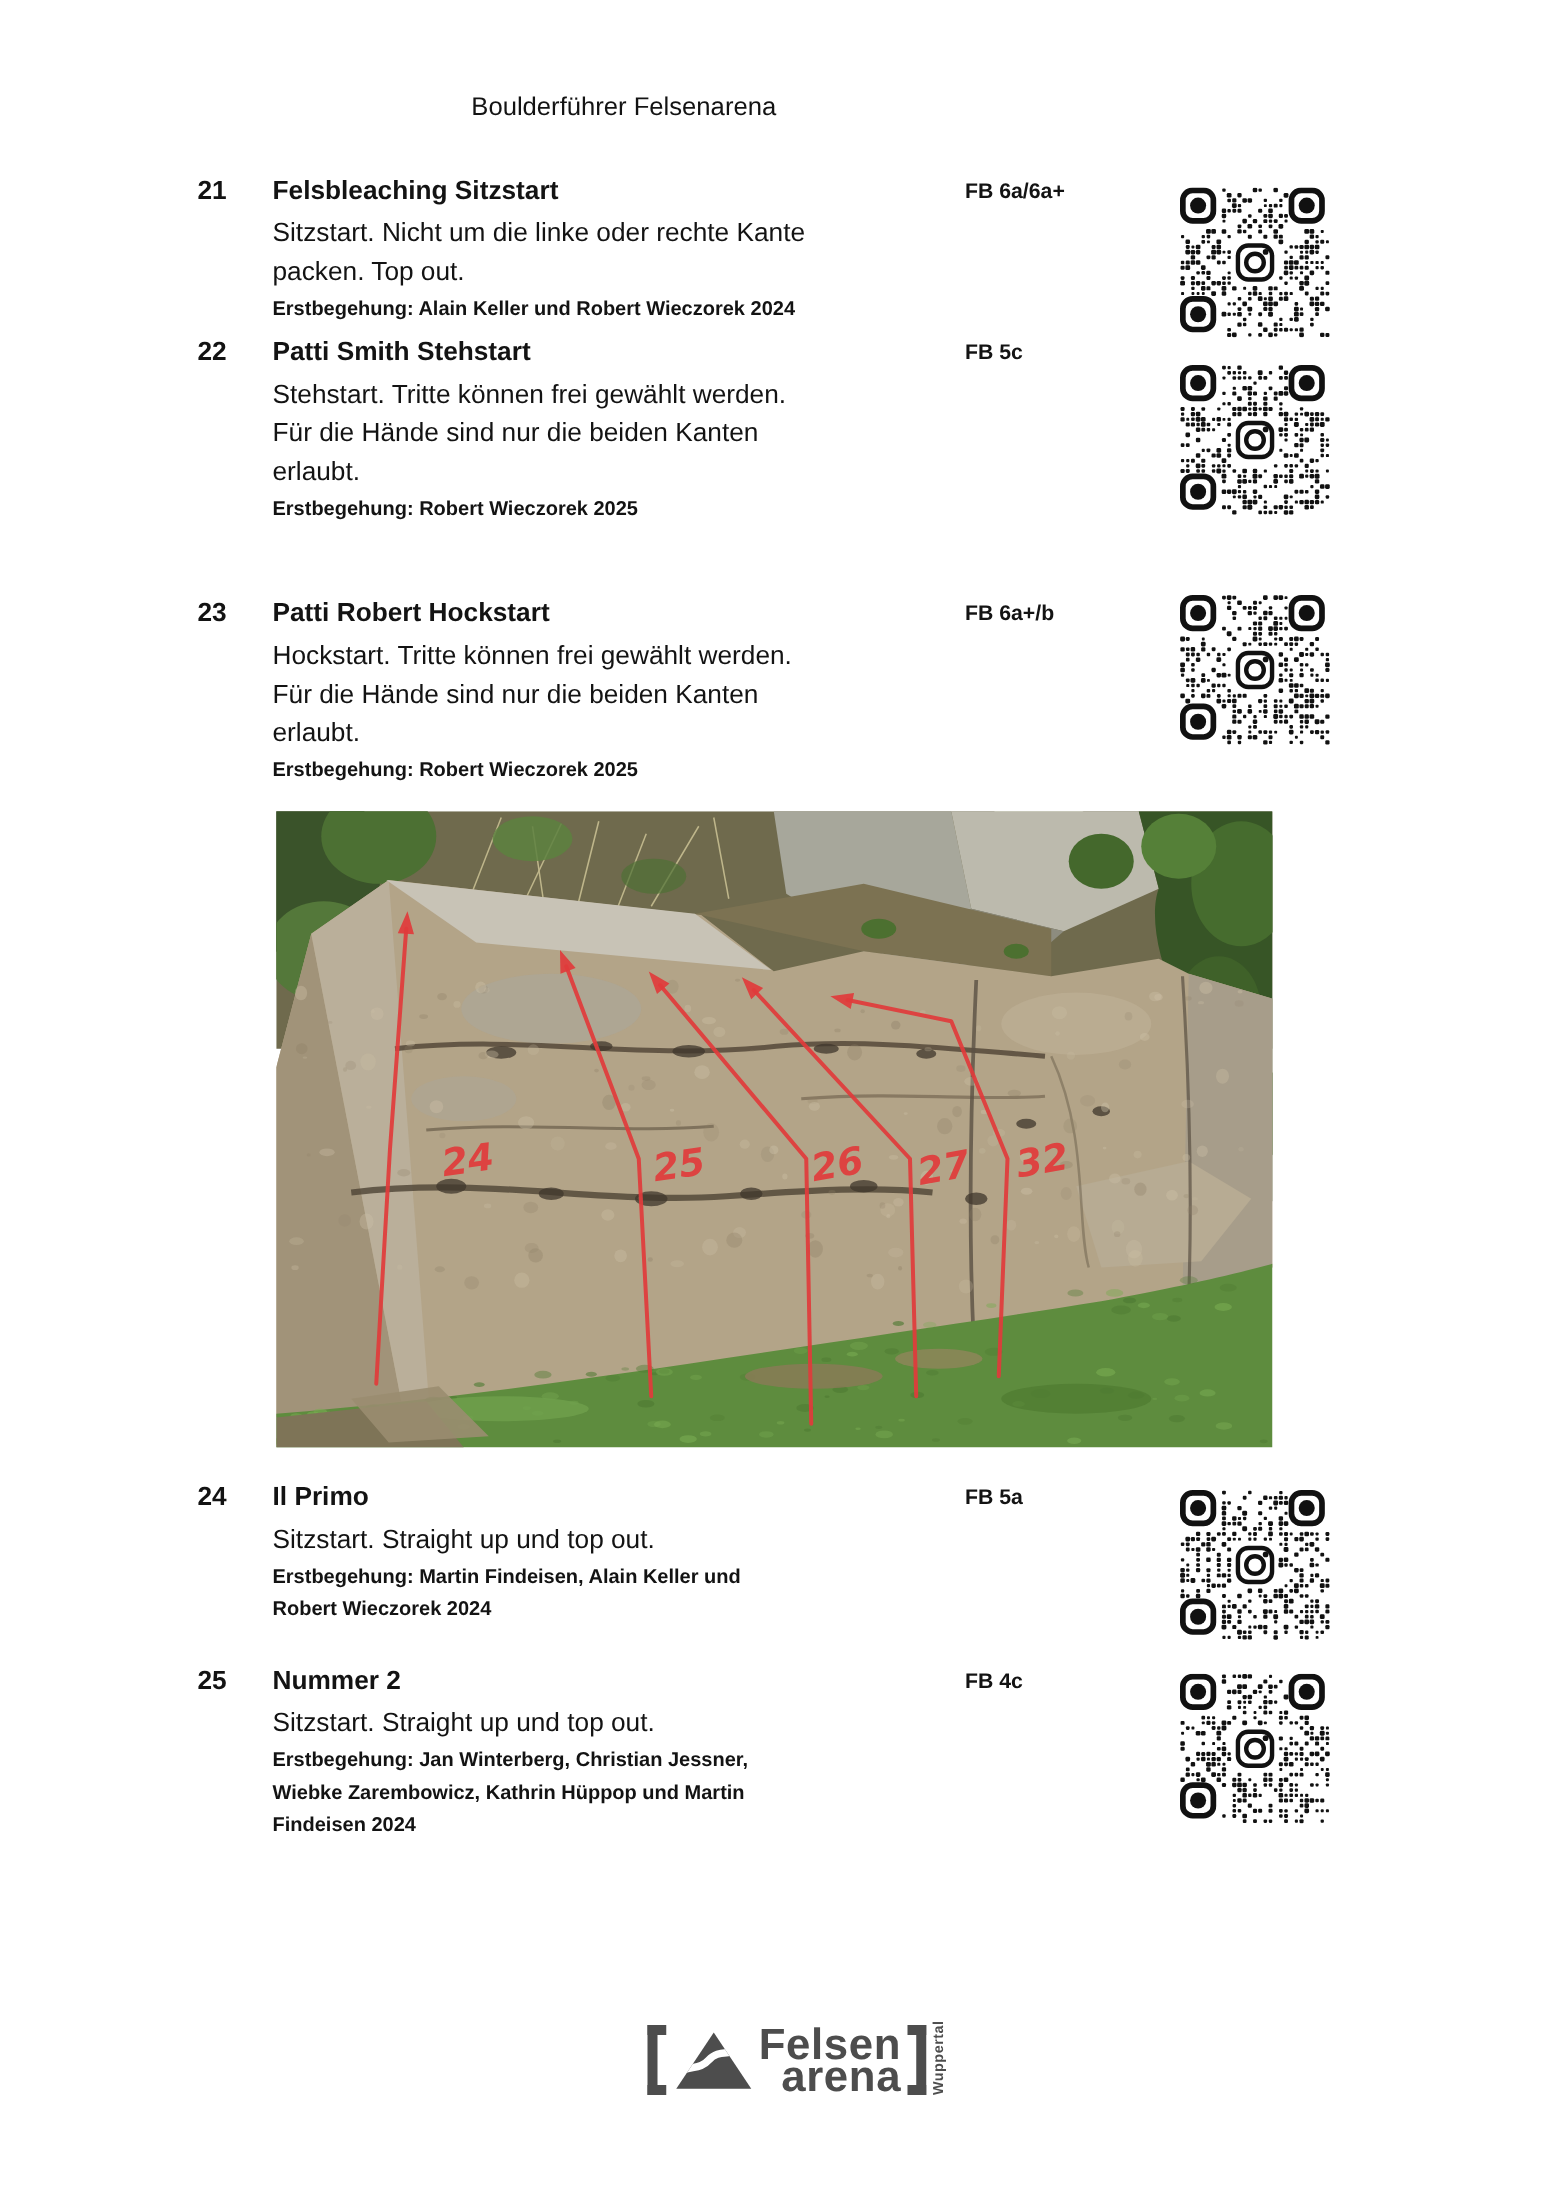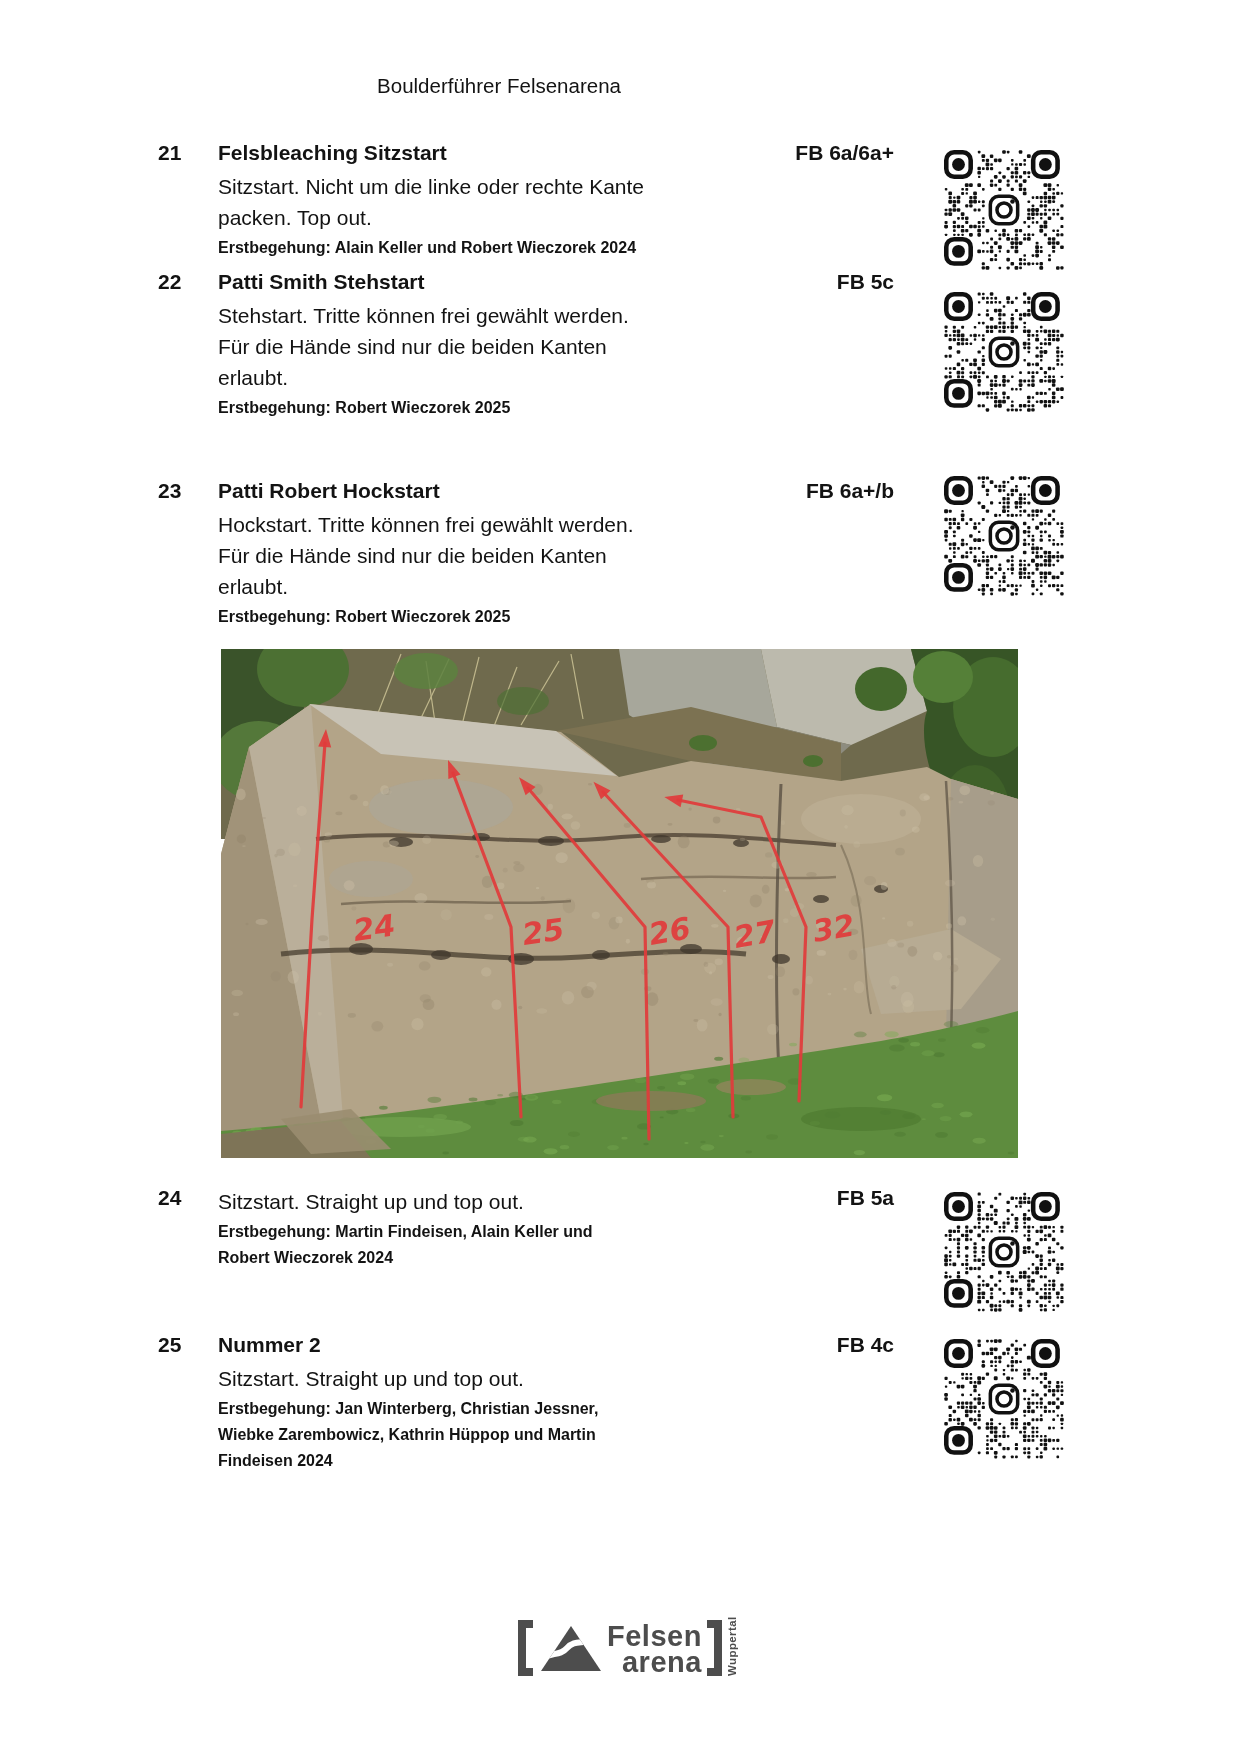--- a/index.html
+++ b/index.html
@@ -9,21 +9,21 @@
 
   
   .doc-header{position:absolute;left:158px;top:70px;width:682px;text-align:center;
     font-size:20.5px;line-height:32px;}
 
   
   .route{position:absolute;left:158px;width:736px;display:grid;
     grid-template-columns:60px 554px 122px;align-items:start;}
   .route .num{font-size:21px;line-height:30px;font-weight:700;}
   .route h3{margin:0;font-size:21px;line-height:30px;font-weight:700;}
-  .route .grade{font-size:21px;line-height:30px;font-weight:700;text-align:right;}
+  .route .grade{font-size:17px;line-height:30px;font-weight:700;text-align:left;}
   .route .desc{margin:3px 0 0 0;font-size:21px;line-height:31px;white-space:pre-line;}
   .route .fa{margin:2px 0 0 0;font-size:16px;line-height:26px;white-space:pre-line;font-weight:bold;}
 
   
   .qr{position:absolute;left:944px;width:120px;height:120px;}
   .qr svg{width:100%;height:100%;display:block;}
 
   
   .topo{position:absolute;left:221px;top:649px;width:797px;height:509px;margin:0;}
   .topo svg{display:block;width:797px;height:509px;}
@@ -33,21 +33,21 @@
   
   .logo{position:absolute;left:518px;top:1620px;height:58px;display:flex;align-items:stretch;
     color:var(--logo-color,#4d4d4d);}
   .bracket{position:relative;width:15px;height:56px;flex:0 0 auto;}
   .bracket .bar-v{position:absolute;top:0;bottom:0;left:0;width:8px;background:var(--logo-color,#4d4d4d);}
   .bracket.close .bar-v{left:auto;right:0;}
   .bracket .bar-t{position:absolute;top:0;left:0;width:15px;height:8px;background:var(--logo-color,#4d4d4d);}
   .bracket .bar-b{position:absolute;bottom:0;left:0;width:15px;height:8px;background:var(--logo-color,#4d4d4d);}
   .logo .mountain{width:64px;height:50px;margin:3px 4px 0 6px;flex:0 0 auto;}
   .logo-text{display:flex;flex-direction:column;justify-content:center;text-align:right;
-    font-weight:700;font-size:29px;line-height:26px;letter-spacing:.5px;margin-right:5px;}
+    font-weight:700;font-size:35px;line-height:26px;letter-spacing:.5px;margin-right:5px;}
   .logo-city{writing-mode:vertical-rl;transform:rotate(180deg);font-size:11.5px;font-weight:700;
     letter-spacing:.4px;margin-left:4px;display:flex;align-items:center;height:56px;}
 </style>
 </head>
 <body>
 
 <div class="page">
 
   <header class="doc-header">
     <div>Boulderführer Felsenarena</div>
@@ -84,20 +84,21 @@
 Für die Hände sind nur die beiden Kanten
 erlaubt.</p>
       <p class="fa">Erstbegehung: Robert Wieczorek 2025</p>
     </div>
     <div class="grade">FB 6a+/b</div>
   </section>
 
   <section class="route" style="top:1183px">
     <div class="num">24</div>
     <div class="body">
+      <h3>Il Primo</h3>
       <p class="desc">Sitzstart. Straight up und top out.</p>
       <p class="fa">Erstbegehung: Martin Findeisen, Alain Keller und
 Robert Wieczorek 2024</p>
     </div>
     <div class="grade">FB 5a</div>
   </section>
 
   <section class="route" style="top:1330px">
     <div class="num">25</div>
     <div class="body">

